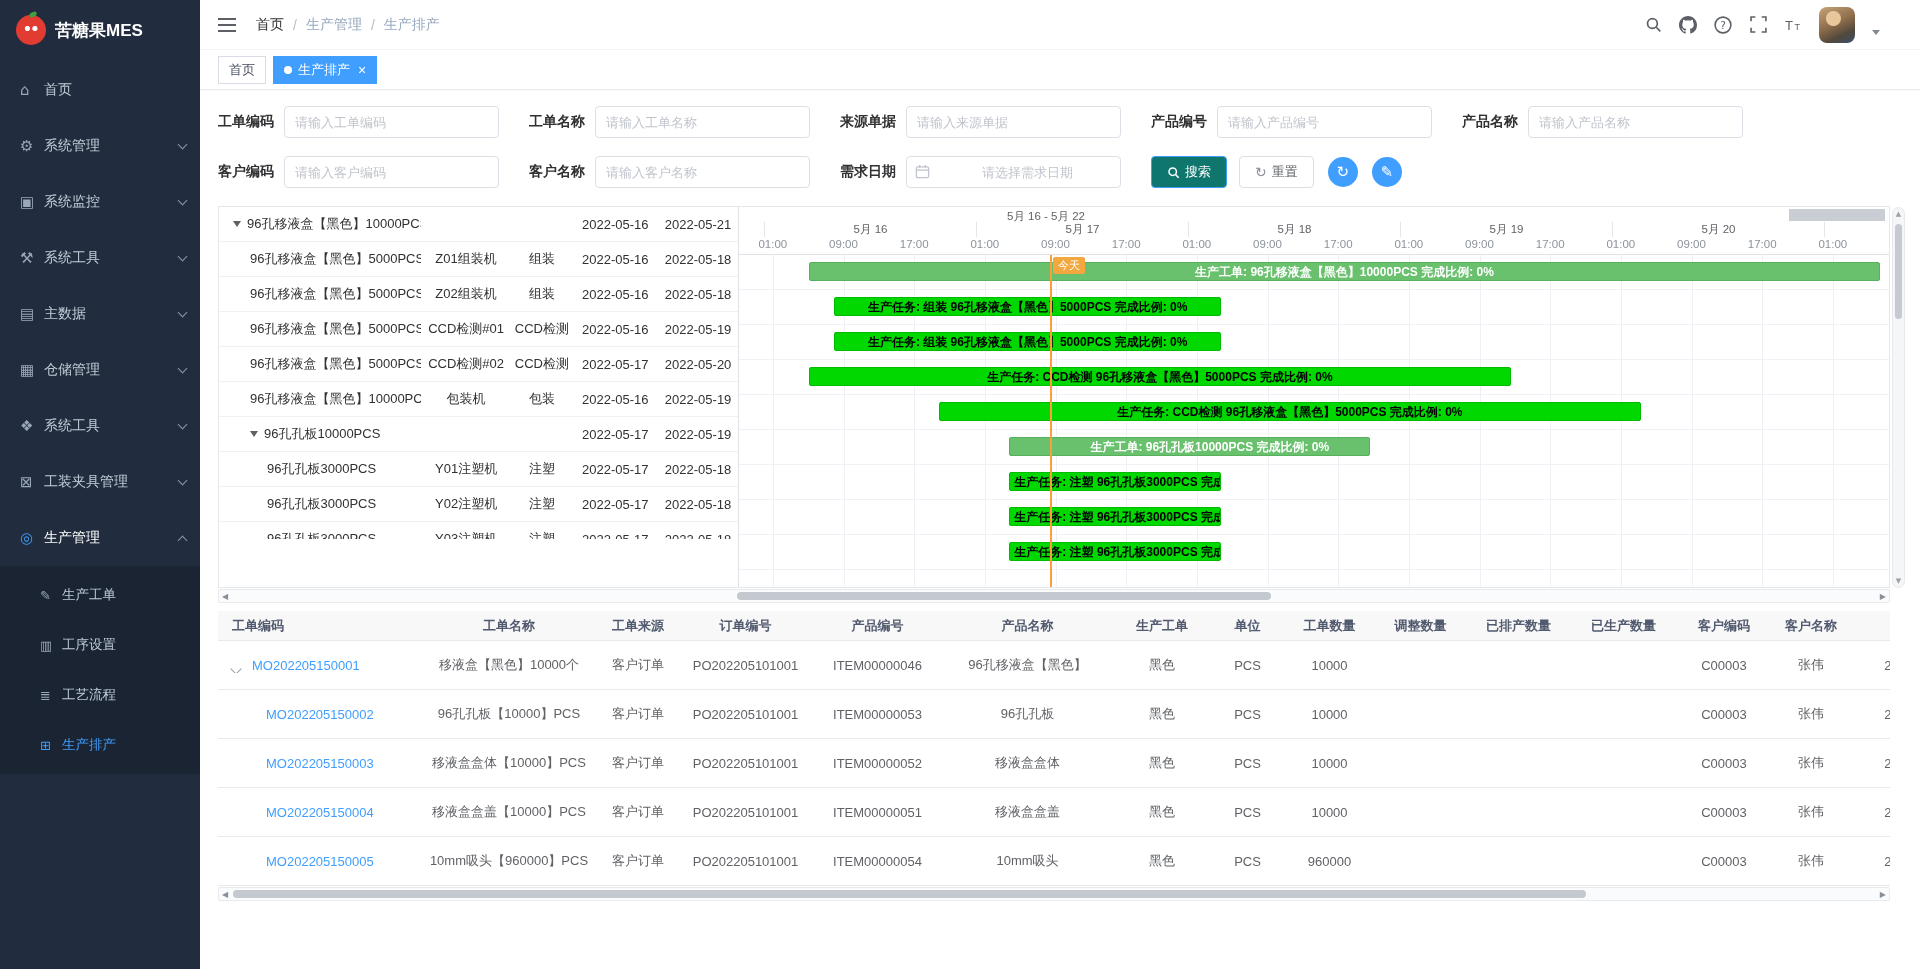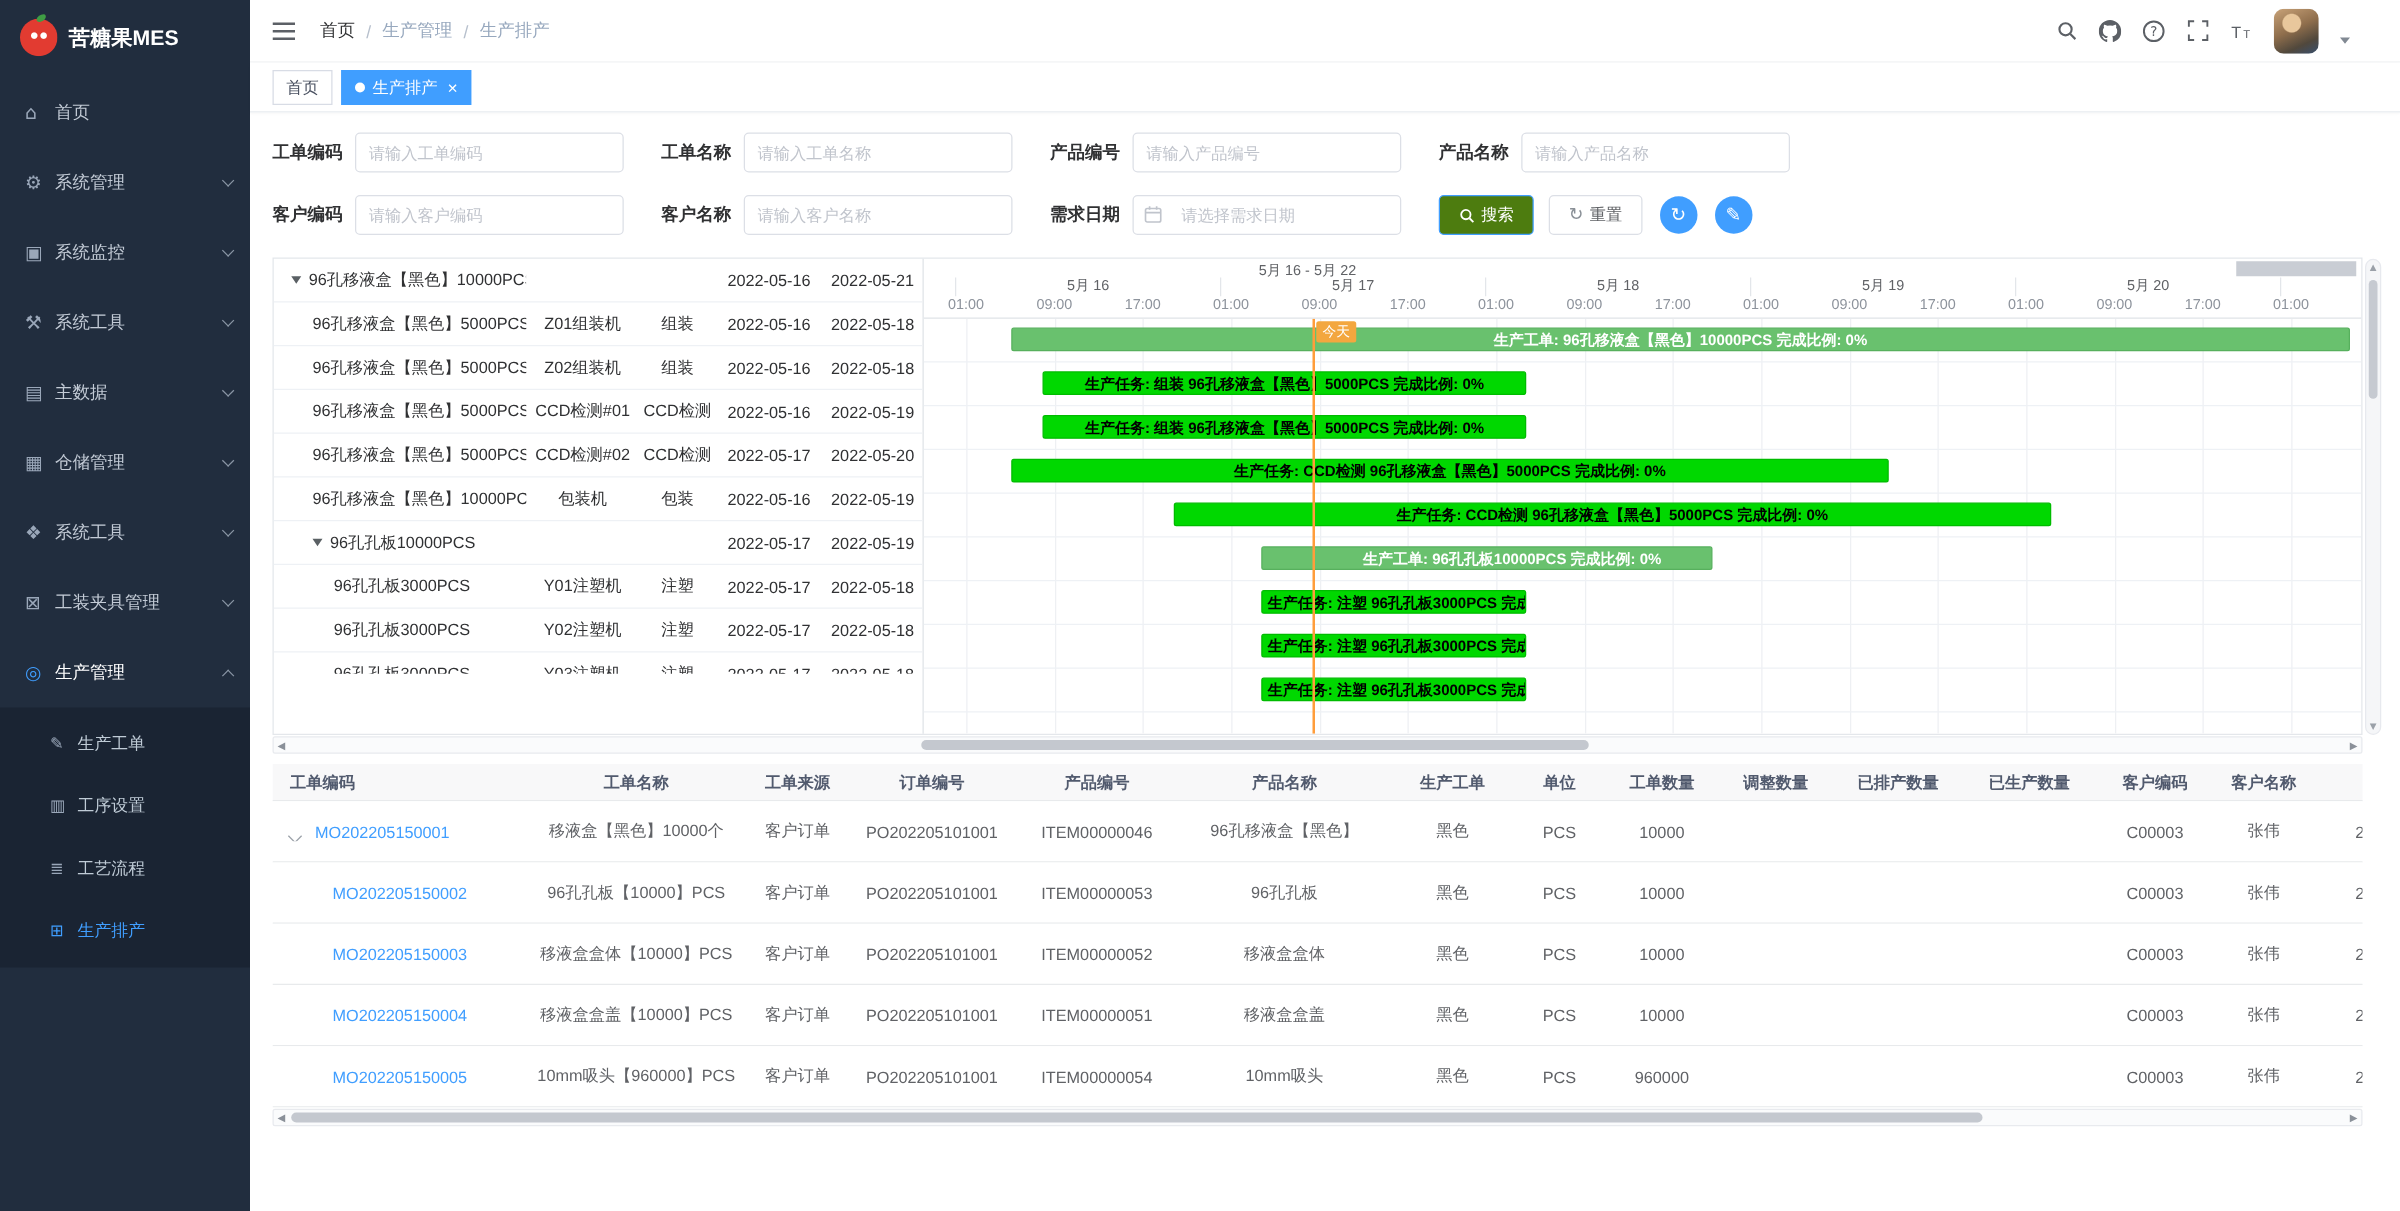--- a/index.html
+++ b/index.html
@@ -62,27 +62,27 @@
   .filters { padding:16px 18px 0; }
   .f-row { display:flex; align-items:center; margin-bottom:18px; }
   .f-fields { display:flex; align-items:center; }
   .f-group { display:flex; align-items:center; margin-right:30px; }
   .f-label { font-size:14px; font-weight:bold; color:#303133; margin-right:10px; white-space:nowrap; }
   .f-input-wrap { position:relative; }
   .f-input { width:215px; height:32px; border:1px solid #dcdfe6; border-radius:4px;
     padding:0 10px; font-size:13px; color:#606266; outline:none;
     font-family:"Liberation Sans","DejaVu Sans",sans-serif; }
   .f-input::placeholder { color:#c0c4cc; }
-  .f-input-wrap.date .f-input { padding-left:38px; }
+  .f-input-wrap.date .f-input { padding-left:38px;text-align:center; }
   .cal-icon { position:absolute; left:9px; top:8px; width:15px; height:15px; z-index:2; }
   .f-actions { display:flex; align-items:center; }
   .btn { height:32px; border-radius:4px; font-size:13px; display:flex; align-items:center;
     gap:5px; padding:0 15px; cursor:pointer;
     font-family:"Liberation Sans","DejaVu Sans",sans-serif; }
-  .btn.primary { background:#4d7c0f; border:1px solid #409eff; color:#fff; }
+  .btn.primary { background:#0f766e; border:1px solid #409eff; color:#fff; }
   .btn.plain { background:#fff; border:1px solid #dcdfe6; color:#606266; margin-left:12px; }
   .ri { font-size:14px; color:#8a9097; font-family:"DejaVu Sans",sans-serif; }
   .cbtn { width:30px; height:30px; border-radius:50%; background:#409eff; border:none; color:#fff;
     margin-left:14px; cursor:pointer; font-size:15px; line-height:1; display:flex;
     align-items:center; justify-content:center; font-family:"DejaVu Sans",sans-serif; }
 
   
   .gantt { margin:0 18px; width:1672px; border:1px solid #e4e7eb; display:flex; position:relative; background:#fff; }
   .g-left { width:520px; border-right:1px solid #dfe3e8; flex:0 0 auto; }
   .gl-head { height:48px; display:flex; align-items:center; border-bottom:1px solid #dfe3e8; }
@@ -295,20 +295,24 @@
       <div class="f-fields">
           <div class="f-group">
             <label class="f-label">工单编码</label>
             <div class="f-input-wrap"><input class="f-input" placeholder="请输入工单编码" style=""></div>
           </div>
           <div class="f-group">
             <label class="f-label">工单名称</label>
             <div class="f-input-wrap"><input class="f-input" placeholder="请输入工单名称" style=""></div>
           </div>
           <div class="f-group">
+            <label class="f-label">来源单据</label>
+            <div class="f-input-wrap"><input class="f-input" placeholder="请输入来源单据" style=""></div>
+          </div>
+          <div class="f-group">
             <label class="f-label">产品编号</label>
             <div class="f-input-wrap"><input class="f-input" placeholder="请输入产品编号" style=""></div>
           </div>
           <div class="f-group">
             <label class="f-label">产品名称</label>
             <div class="f-input-wrap"><input class="f-input" placeholder="请输入产品名称" style=""></div>
           </div>
         </div>
     </div>
     <div class="f-row">

